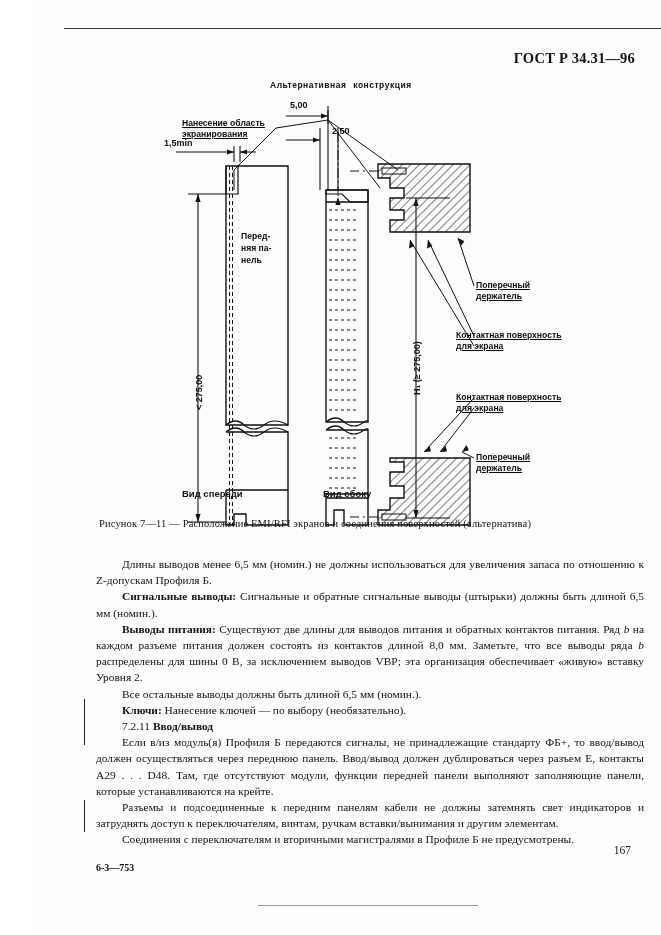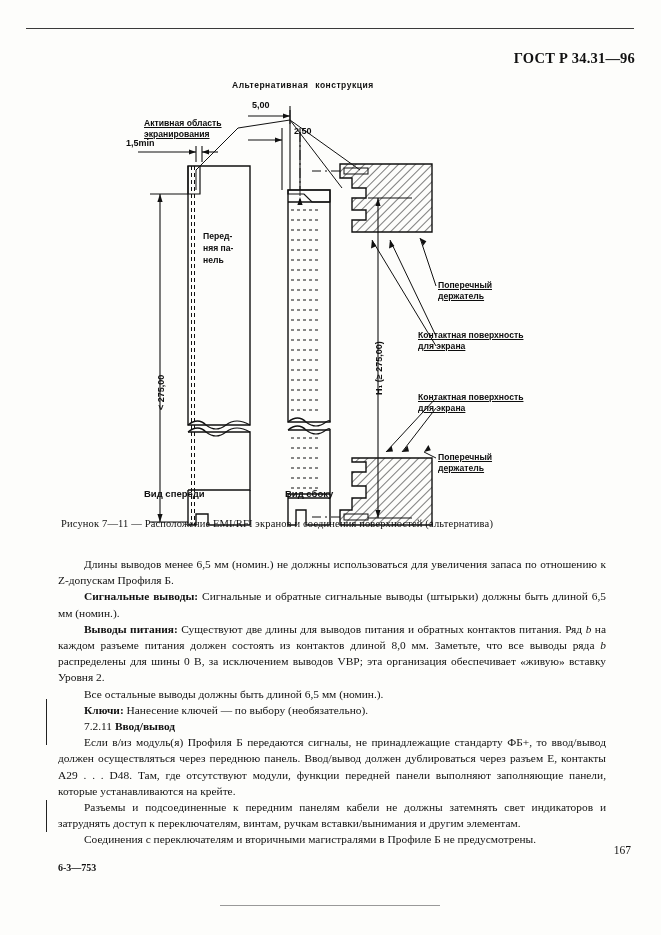--- a/index.html
+++ b/index.html
@@ -12,20 +12,21 @@
     height: 935px;
     position: relative;
     font-family: "Liberation Serif", serif;
     color: #111;
     overflow: hidden;
   }
   .page {
     position: absolute;
     inset: 0;
     background: #fdfdfb;
+    margin-left: 38px;
   }
   
   .header-rule {
     position: absolute;
     left: 26px;
     top: 28px;
     width: 608px;
     height: 0;
     border-top: 1px solid #3a3a3a;
   }
@@ -292,21 +293,21 @@
 
         <path d="M436 328 L386 382" stroke-width="1"></path>
         <path d="M386 382 l5.6 -6.2 l1.4 5.6 z" fill="#111" stroke="none"></path>
         <path d="M436 338 L402 382" stroke-width="1"></path>
         <path d="M402 382 l5.6 -6.2 l1.4 5.6 z" fill="#111" stroke="none"></path>
         <path d="M436 388 L424 382" stroke-width="1"></path>
         <path d="M424 382 l4.4 -7 l2.4 5.2 z" fill="#111" stroke="none"></path>
       </g>
     </svg>
 
-    <div class="lbl u" style="left:144px; top:48px;">Активная область
+    <div class="lbl u" style="left:144px; top:48px;">Нанесение область
 экранирования</div>
 
     <div class="dim" style="left:118px; top:68px;">1,5min</div>
 
     <div class="dim" style="left:244px; top:30px;">5,00</div>
 
     <div class="dim" style="left:286px; top:56px;">2,50</div>
 
     <div class="lbl" style="left:203px; top:160px; line-height:12px;">Перед-
 няя па-

